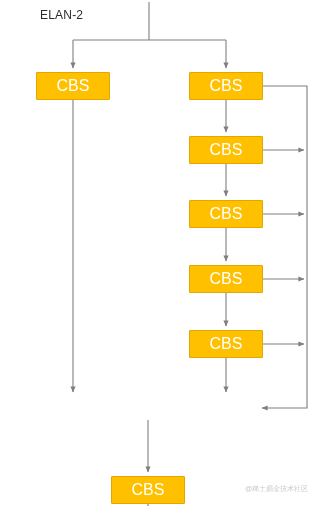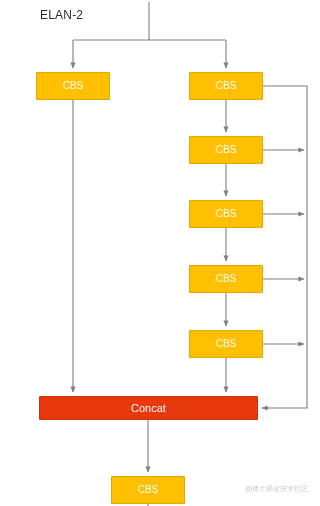--- a/index.html
+++ b/index.html
@@ -30,21 +30,21 @@
     letter-spacing: 0.2px;
     white-space: nowrap;
     margin-left: 32px;
   }
   .node {
     position: absolute;
     box-sizing: border-box;
     display: flex;
     align-items: center;
     justify-content: center;
-    font-size: 10px;
+    font-size: 16px;
     line-height: 1;
     color: #ffffff;
     border-radius: 1px;
   }
   .node.cbs {
     background: #ffc000;
     border: 1px solid #e0a800;
     color: #ffffff;
   }
   .node.concat {
@@ -132,23 +132,20 @@
   </div>
 
   <div class="node cbs" style="left:189px; top:265px; width:74px; height:28px;">
     <span>CBS</span>
   </div>
 
   <div class="node cbs" style="left:189px; top:330px; width:74px; height:28px;">
     <span>CBS</span>
   </div>
 
-  <div class="node concat" style="left:39px; top:396px; width:219px; height:24px;">
-    <span>Concat</span>
-  </div>
 
   <div class="node cbs" style="left:111px; top:476px; width:74px; height:28px;">
     <span>CBS</span>
   </div>
 
   <div class="watermark">@稀土掘金技术社区</div>
 
 </div>
 
 </body></html>

